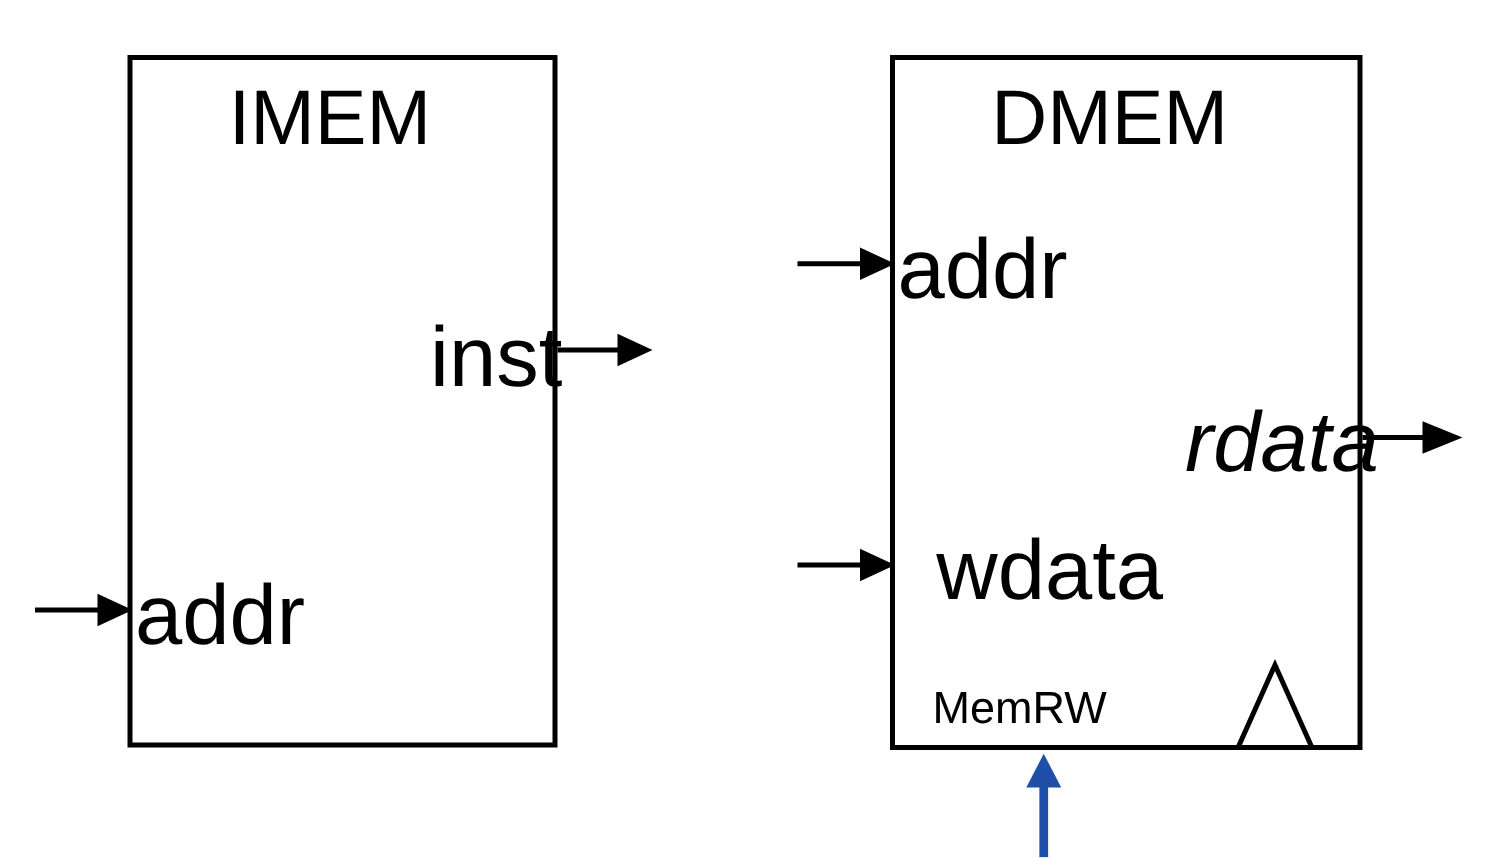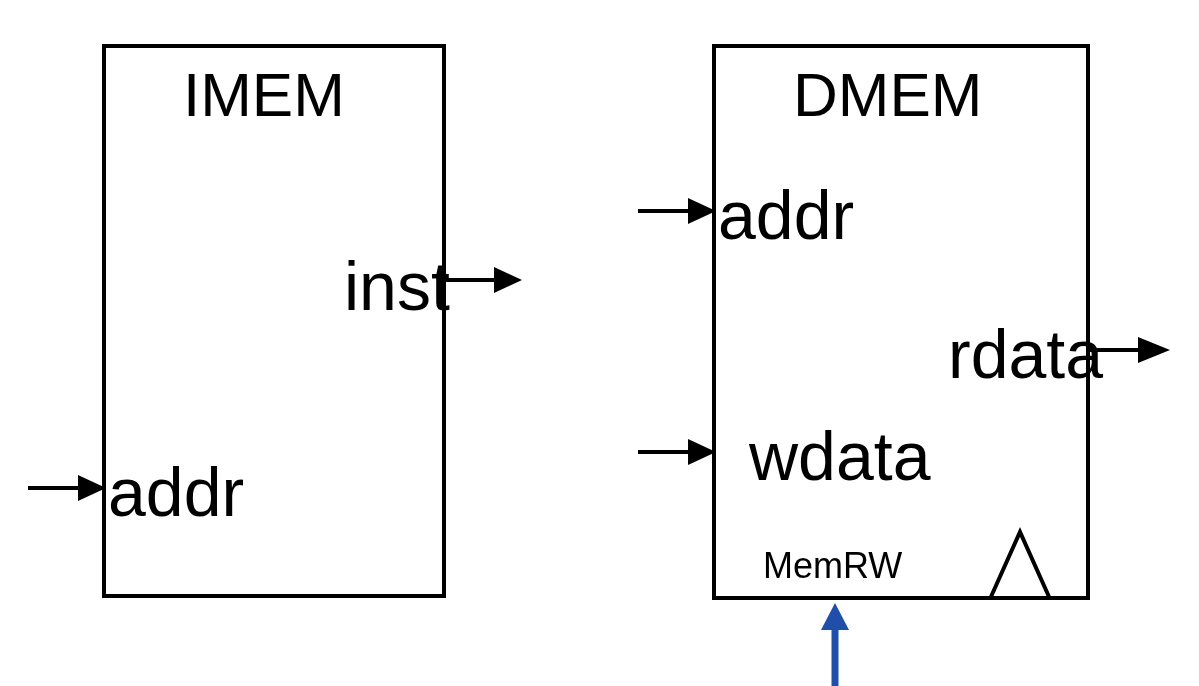--- a/index.html
+++ b/index.html
@@ -40,30 +40,30 @@
     position: absolute;
     font-size: 68px;
     line-height: 1;
     color: #000000;
     white-space: nowrap;
   }
   #imem-addr-label  { left: 108px; top: 458px; }
   #imem-inst-label  { left: 344px; top: 252px; text-align: right; }
   #dmem-addr-label  { left: 718px; top: 181px; }
   #dmem-wdata-label { left: 718px; top: 422px; margin-left: 31px; }
-  #dmem-rdata-label { left: 948px; top: 320px; }
+  #dmem-rdata-label { left: 948px; top: 320px; font-style: italic; }
 
   .ctrl-label {
     position: absolute;
     font-size: 36px;
     line-height: 1;
     color: #000000;
     white-space: nowrap;
   }
-  #memrw-label { left: 763px; top: 548px; }
+  #memrw-label { left: 746px; top: 548px; }
 
   .wire-svg {
     position: absolute;
     overflow: visible;
   }
   .wire-line {
     stroke: #000000;
     stroke-width: 4;
     fill: none;
   }

